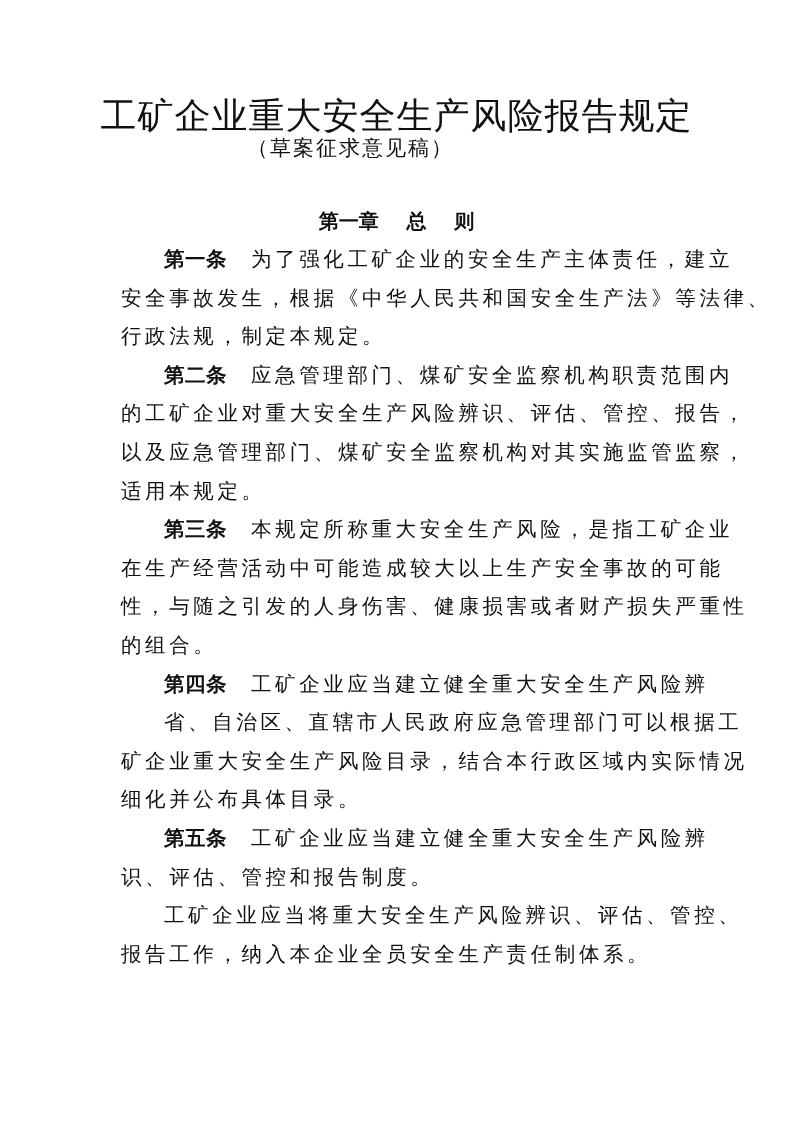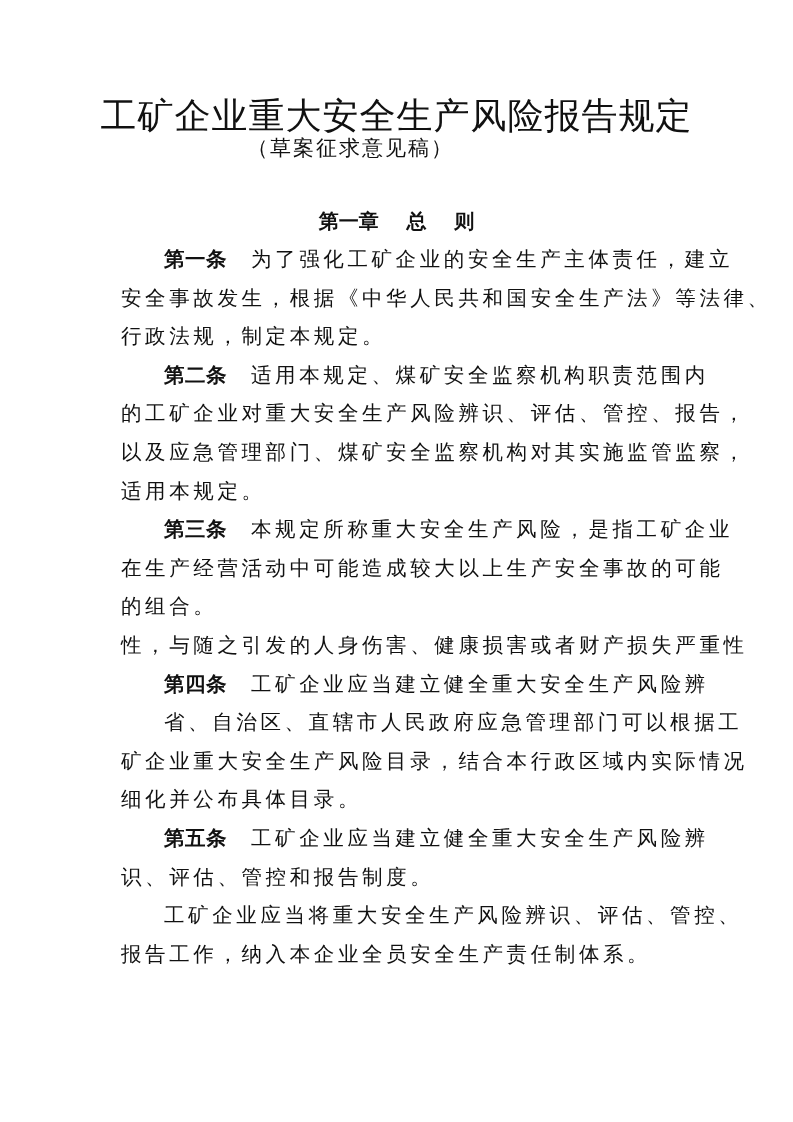--- a/index.html
+++ b/index.html
@@ -29,39 +29,39 @@
   <div class="chapter">第一章    总    则</div>
   <div class="body" id="body">
       <div class="line indent">
         <span class="j"><span class="art">第一条</span><span>为了强化工矿企业的安全生产主体责任，建立</span></span>
       </div>
       <div class="line">
         <span class="j"><span>安全事故发生，根据《中华人民共和国安全生产法》等法律、</span></span>
       </div>
       <div class="line"><span><span>行政法规，制定本规定。</span></span></div>
       <div class="line indent">
-        <span class="j"><span class="art">第二条</span><span>适用本规定、煤矿安全监察机构职责范围内</span></span>
+        <span class="j"><span class="art">第二条</span><span>应急管理部门、煤矿安全监察机构职责范围内</span></span>
       </div>
       <div class="line">
         <span class="j"><span>的工矿企业对重大安全生产风险辨识、评估、管控、报告，</span></span>
       </div>
       <div class="line">
         <span class="j"><span>以及应急管理部门、煤矿安全监察机构对其实施监管监察，</span></span>
       </div>
       <div class="line"><span><span>适用本规定。</span></span></div>
       <div class="line indent">
         <span class="j"><span class="art">第三条</span><span>本规定所称重大安全生产风险，是指工矿企业</span></span>
       </div>
       <div class="line">
         <span class="j"><span>在生产经营活动中可能造成较大以上生产安全事故的可能</span></span>
       </div>
-      <div class="line"><span><span>的组合。</span></span></div>
       <div class="line">
         <span class="j"><span>性，与随之引发的人身伤害、健康损害或者财产损失严重性</span></span>
       </div>
+      <div class="line"><span><span>的组合。</span></span></div>
       <div class="line indent">
         <span class="j"><span class="art">第四条</span><span>工矿企业应当建立健全重大安全生产风险辨</span></span>
       </div>
       <div class="line indent">
         <span class="j"><span>省、自治区、直辖市人民政府应急管理部门可以根据工</span></span>
       </div>
       <div class="line">
         <span class="j"><span>矿企业重大安全生产风险目录，结合本行政区域内实际情况</span></span>
       </div>
       <div class="line"><span><span>细化并公布具体目录。</span></span></div>

